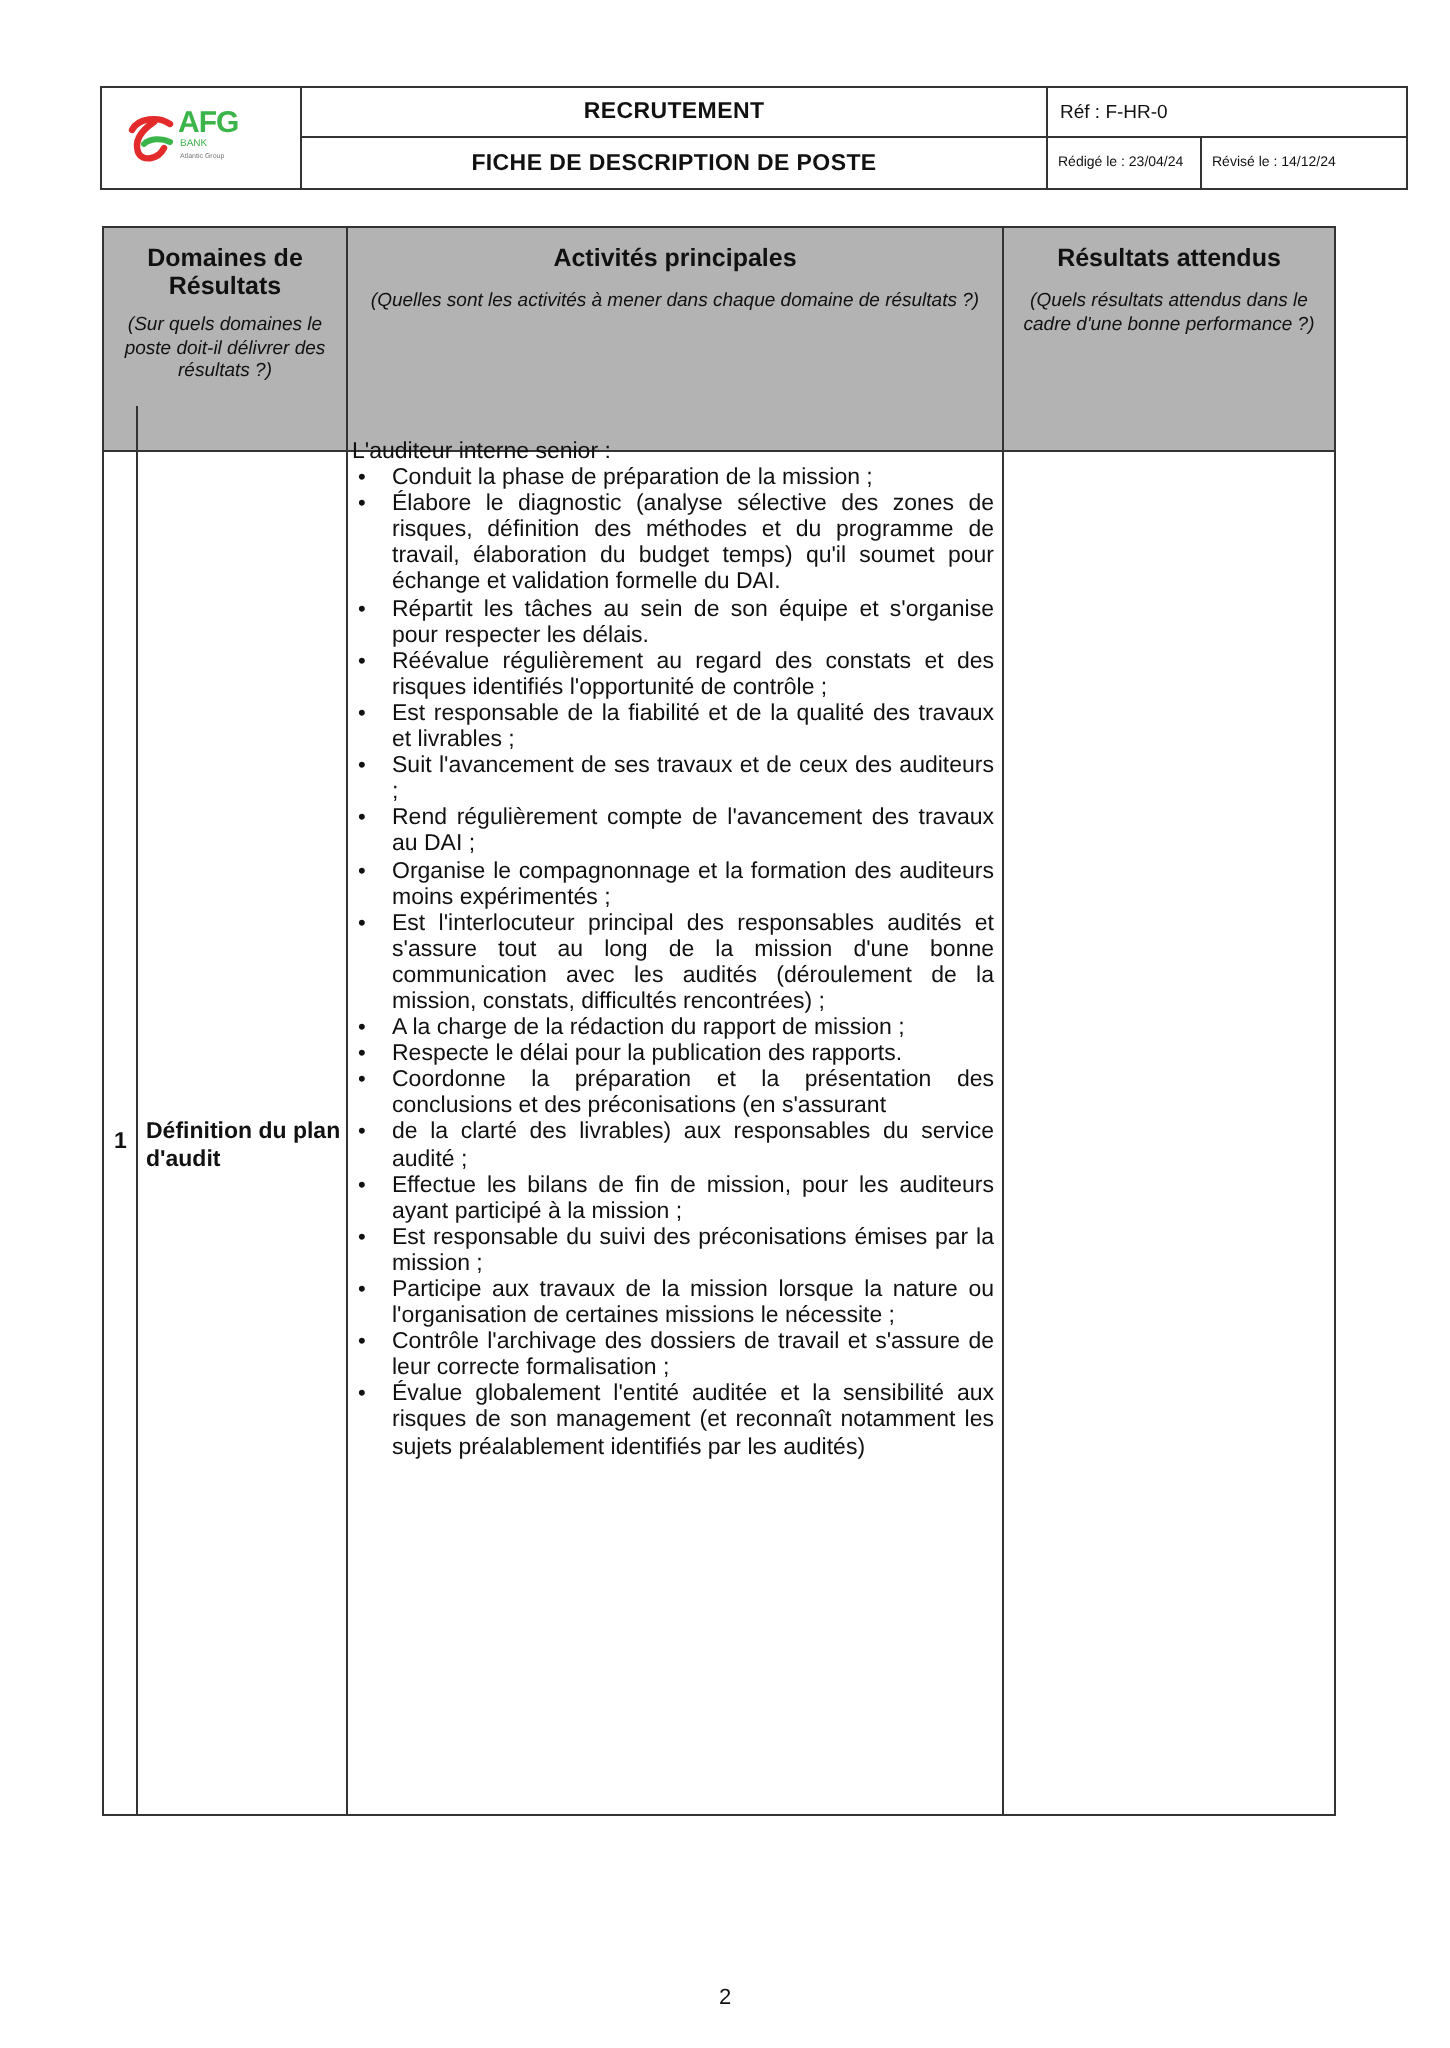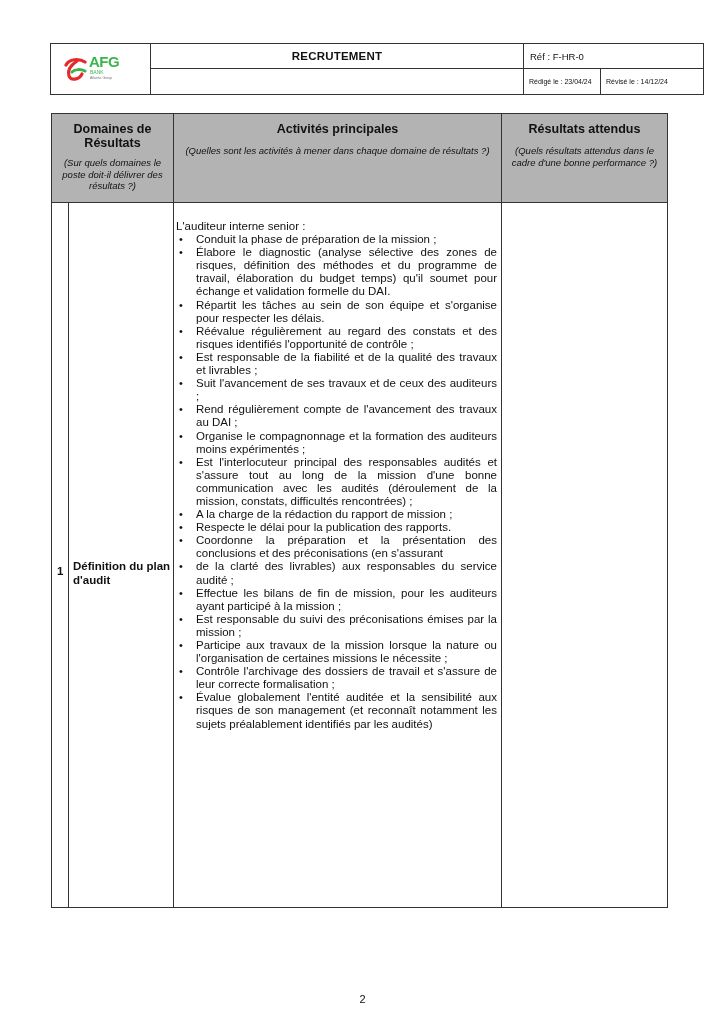--- a/index.html
+++ b/index.html
@@ -21,21 +21,21 @@
 
   
   .logo { position: absolute; left: 12px; top: 8px; width: 78px; height: 34px; }
   .logo .afg { position: absolute; left: 26px; top: 1px; font-weight: bold; font-size: 15px; color: #3bb54a; letter-spacing: -0.5px; }
   .logo .bank { position: absolute; left: 27px; top: 17px; font-size: 5px; color: #3bb54a; }
   .logo .group { position: absolute; left: 27px; top: 24px; font-size: 3.5px; color: #777; }
   .logo svg { position: absolute; left: 0; top: 4px; }
 
   
   .main { position: absolute; left: 51px; top: 113px; width: 617px; height: 795px; border: 1.5px solid #333; box-sizing: border-box; }
-  .thead { position: absolute; left: 0; top: 0; right: 0; height: 89px; background: #b3b3b3; border-bottom: 1.5px solid #333; box-sizing: border-box; }
+  .thead { position: absolute; left: 0; top: 0; right: 0; height: 112px; background: #b3b3b3; border-bottom: 1.5px solid #333; box-sizing: border-box; }
   .col { position: absolute; top: 0; height: 100%; box-sizing: border-box; }
   .c1 { left: 0; width: 121px; }
   .c2 { left: 121px; width: 328px; border-left: 1.5px solid #333; }
   .c3 { left: 449px; right: 0; border-left: 1.5px solid #333; }
   .th-title { text-align: center; font-weight: bold; font-size: 12.5px; line-height: 14px; margin-top: 8px; }
   .th-sub { text-align: center; font-style: italic; font-size: 9.5px; line-height: 11.5px; margin-top: 6px; padding: 0 6px; }
   .c1 .th-sub { margin-top: 7px; padding: 0 3px; }
   .c2 .th-sub, .c3 .th-sub { margin-top: 9px; }
 
   .tbody { position: absolute; left: 0; top: 89px; right: 0; bottom: 0; }
@@ -63,20 +63,23 @@
         <path d="M9 16 C12 13, 18 13, 22 15" stroke="#3bb54a" stroke-width="3" fill="none" stroke-linecap="round"></path>
       </svg>
       <span class="afg">AFG</span>
       <span class="bank">BANK</span>
       <span class="group">Atlantic Group</span>
     </div>
   </div>
   <div class="mid">
     <div class="row1">
         <span class="title">RECRUTEMENT</span>
+      </div>
+    <div class="row2">
+        <span class="title">FICHE DE DESCRIPTION DE POSTE</span>
       </div>
   </div>
   <div class="right">
     <div class="row1 ref">
         <span>Réf : F-HR-0</span>
       </div>
     <div class="row2 dates">
       <span class="date-a">Rédigé le : 23/04/24</span>
       <span class="date-b">Révisé le : 14/12/24</span>
     </div>

